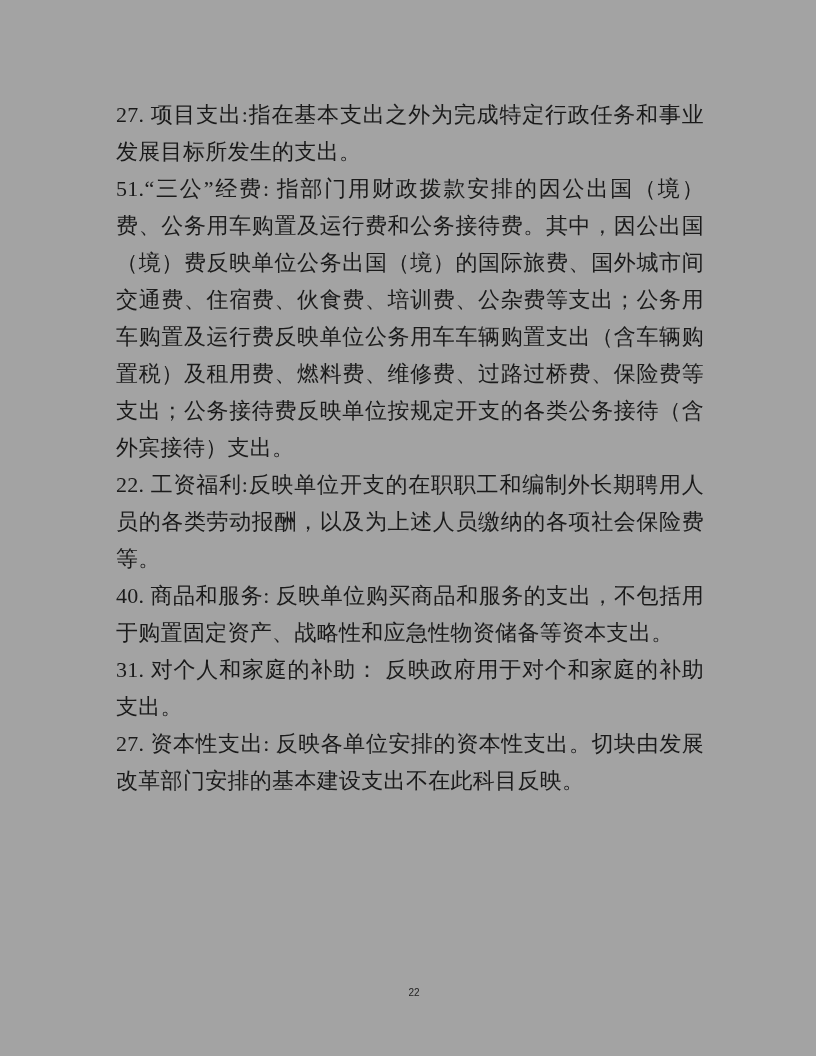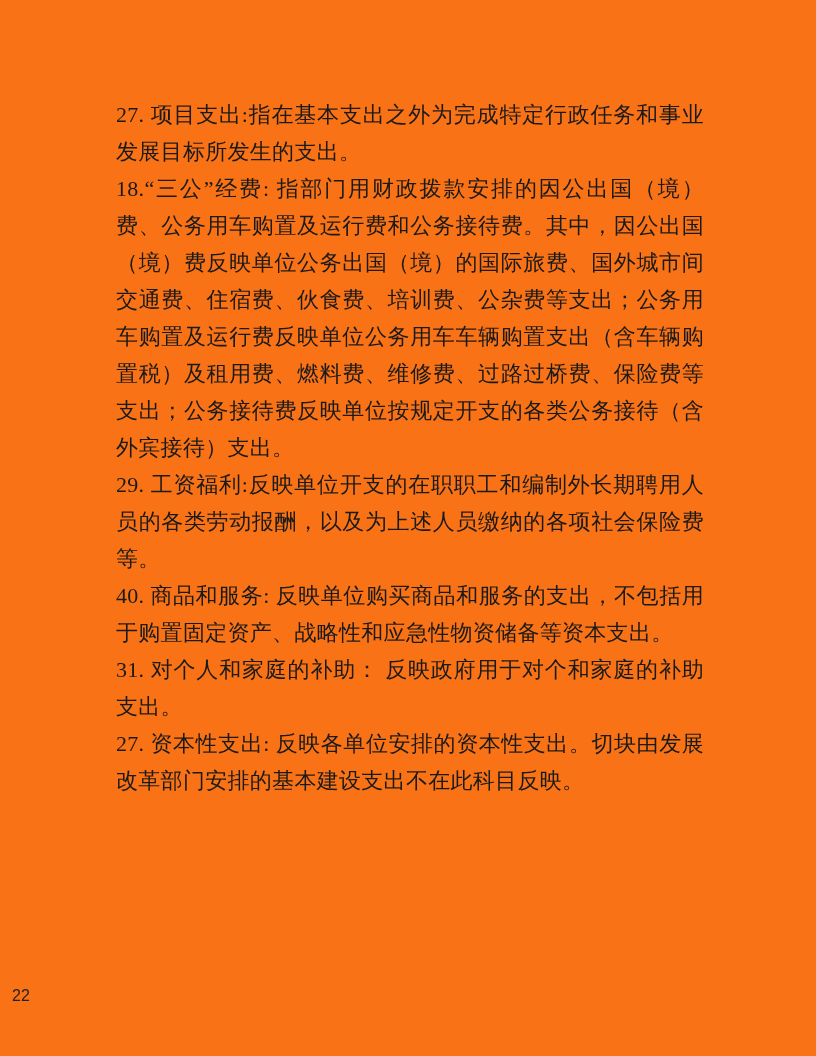--- a/index.html
+++ b/index.html
@@ -10,21 +10,21 @@
     width: 816px;
     height: 1056px;
     background: #ffffff;
     position: relative;
     overflow: hidden;
     font-family: "Liberation Serif", serif;
   }
   .page {
     position: absolute;
     inset: 0;
-    background: #f97316;
+    background: #a3a3a3;
   }
   .content {
     position: absolute;
     left: 116px;
     top: 96px;
     width: 588px;
   }
   .glossary-item {
     margin: 0;
     padding: 0;
@@ -34,32 +34,33 @@
     text-align: justify;
     text-justify: inter-ideograph;
     letter-spacing: 0.3px;
     font-family: "Liberation Serif", "DejaVu Serif", serif;
   }
   .page-number {
     position: absolute;
     left: 0;
     right: 0;
     top: 987px;
-    font-size: 16px;
+    text-align: center;
+    font-size: 10px;
     color: #222222;
     font-family: "Liberation Sans", "DejaVu Sans", sans-serif;
     padding-left: 12px;
   }
 </style>
 </head>
 <body>
 
 <div class="page">
   <div class="content">
     <p class="glossary-item">27. 项目支出:指在基本支出之外为完成特定行政任务和事业发展目标所发生的支出。</p>
-    <p class="glossary-item">18.“三公”经费: 指部门用财政拨款安排的因公出国（境）费、公务用车购置及运行费和公务接待费。其中，因公出国（境）费反映单位公务出国（境）的国际旅费、国外城市间交通费、住宿费、伙食费、培训费、公杂费等支出；公务用车购置及运行费反映单位公务用车车辆购置支出（含车辆购置税）及租用费、燃料费、维修费、过路过桥费、保险费等支出；公务接待费反映单位按规定开支的各类公务接待（含外宾接待）支出。</p>
-    <p class="glossary-item">29. 工资福利:反映单位开支的在职职工和编制外长期聘用人员的各类劳动报酬，以及为上述人员缴纳的各项社会保险费等。</p>
+    <p class="glossary-item">51.“三公”经费: 指部门用财政拨款安排的因公出国（境）费、公务用车购置及运行费和公务接待费。其中，因公出国（境）费反映单位公务出国（境）的国际旅费、国外城市间交通费、住宿费、伙食费、培训费、公杂费等支出；公务用车购置及运行费反映单位公务用车车辆购置支出（含车辆购置税）及租用费、燃料费、维修费、过路过桥费、保险费等支出；公务接待费反映单位按规定开支的各类公务接待（含外宾接待）支出。</p>
+    <p class="glossary-item">22. 工资福利:反映单位开支的在职职工和编制外长期聘用人员的各类劳动报酬，以及为上述人员缴纳的各项社会保险费等。</p>
     <p class="glossary-item">40. 商品和服务: 反映单位购买商品和服务的支出，不包括用于购置固定资产、战略性和应急性物资储备等资本支出。</p>
     <p class="glossary-item">31. 对个人和家庭的补助： 反映政府用于对个和家庭的补助支出。</p>
     <p class="glossary-item">27. 资本性支出: 反映各单位安排的资本性支出。切块由发展改革部门安排的基本建设支出不在此科目反映。</p>
   </div>
   <div class="page-number">22</div>
 </div>
 
 </body></html>

